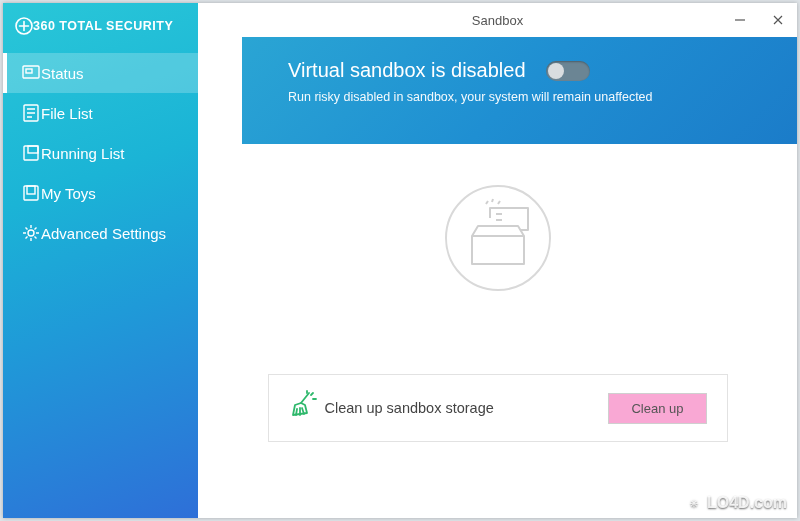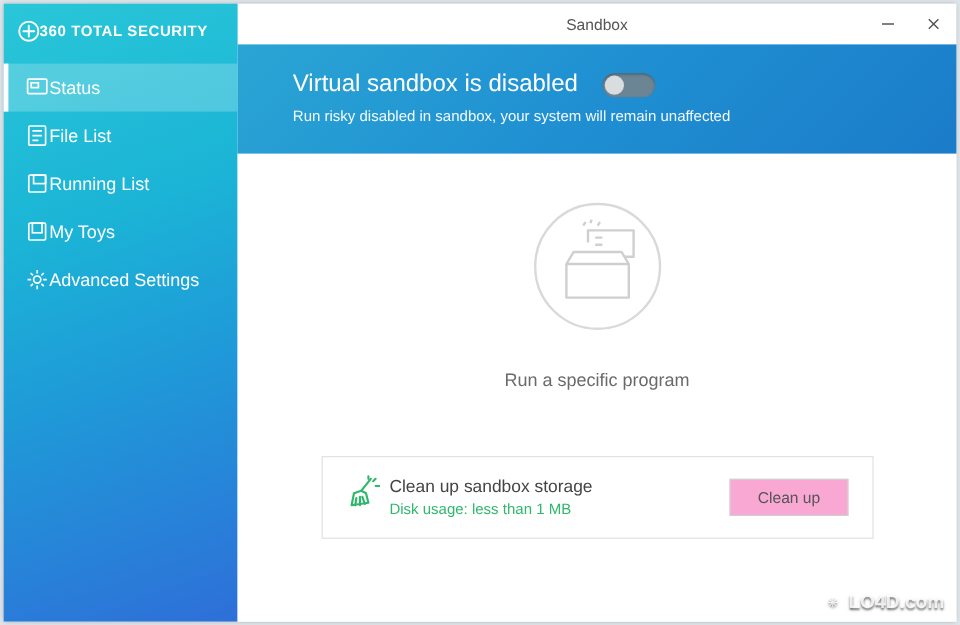--- a/index.html
+++ b/index.html
@@ -62,22 +62,23 @@
   .win-controls {
     position: absolute; right: 6px; top: 0;
     display: flex; gap: 12px; height: 34px; align-items: center;
   }
   .win-btn { width: 26px; height: 26px; display:flex; align-items:center; justify-content:center; cursor:pointer; color:#555; }
   .win-btn svg { stroke: #555; }
 
   .hero {
     background: linear-gradient(135deg, #2aa5d4 0%, #1f8fd2 50%, #1b7cc9 100%);
     color: #fff;
-    padding: 22px 30px 24px 46px;
+    padding: 22px 30px 40px 46px;
     position: relative;
+    margin-left: 44px;
   }
   .hero-title {
     font-size: 20px; font-weight: 400; display:flex; align-items:center; gap:20px;
   }
   .hero-sub { font-size: 12.5px; margin-top: 8px; opacity: .95; }
   .toggle {
     width: 44px; height: 20px; border-radius: 10px;
     background: #6b8594;
     position: relative; cursor: pointer;
     box-shadow: inset 0 1px 2px rgba(0,0,0,.3);
@@ -221,34 +222,32 @@
           <circle cx="60" cy="60" r="52" fill="none" stroke="#d9d9d9" stroke-width="2"></circle>
           <g stroke="#cfcfcf" stroke-width="2" fill="none" stroke-linejoin="round">
             <path d="M34 58 L40 48 L80 48 L86 58 Z"></path>
             <path d="M34 58 L34 86 L86 86 L86 58"></path>
             <path d="M52 40 L52 30 L90 30 L90 52 L82 52"></path>
             <path d="M58 36 L64 36 M58 42 L64 42"></path>
             <path d="M48 26 l2 -3 M54 24 l1 -3 M60 26 l2 -3"></path>
           </g>
         </svg>
       </div>
-      <div class="run-label">Run a specific program</div>
 
       <div class="cleanup-card">
         <span>
           <svg width="34" height="34" viewBox="0 0 34 34" fill="none" stroke="#2fb86c" stroke-width="1.8" stroke-linecap="round" stroke-linejoin="round">
             <path d="M22 4 L14 14"></path>
             <path d="M14 14 L8 16 L6 26 L20 24 L18 16 Z"></path>
             <path d="M9 26 L10 20 M13 26 L13 19 M17 25 L15 19"></path>
             <path d="M24 6 l2 -2 M26 10 l3 0 M20 4 l0 -2"></path>
           </svg>
         </span>
         <div class="cleanup-text">
           <div class="cleanup-title">Clean up sandbox storage</div>
-          <div class="cleanup-sub">Disk usage: less than 1 MB</div>
         </div>
         <button class="cleanup-btn">Clean up</button>
       </div>
     </div>
 
   </div>
 
   <div class="watermark">
     <span class="globe">✳</span>
     <span>LO4D.com</span>

